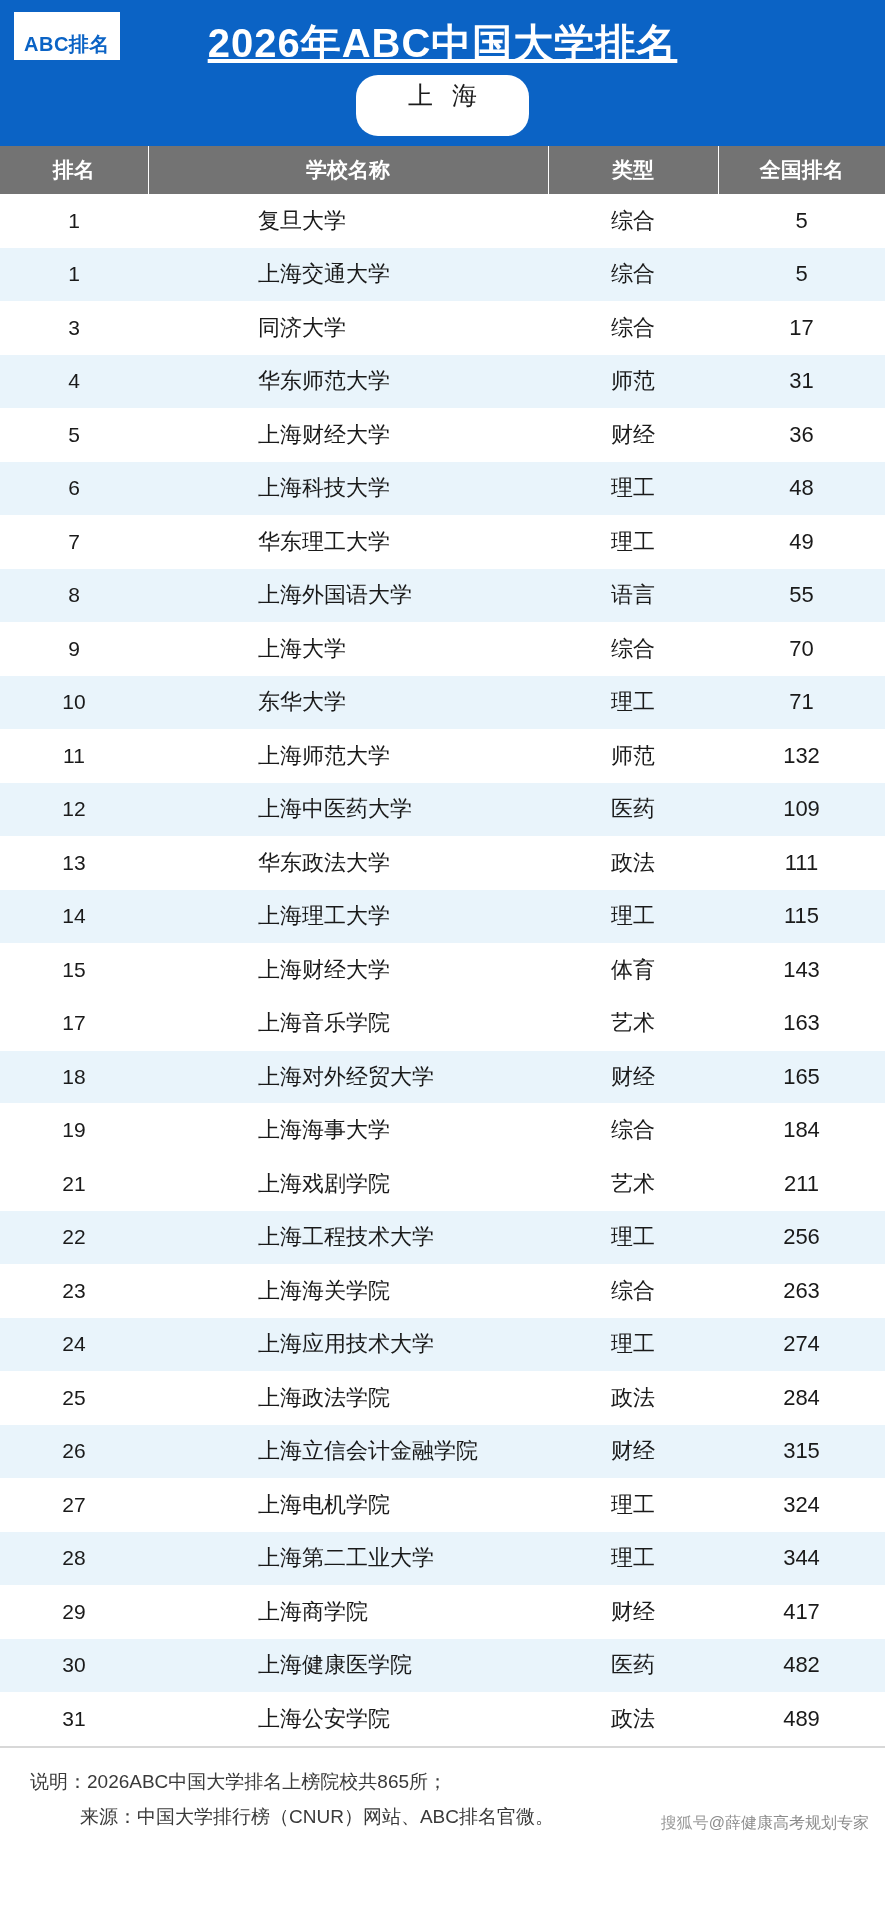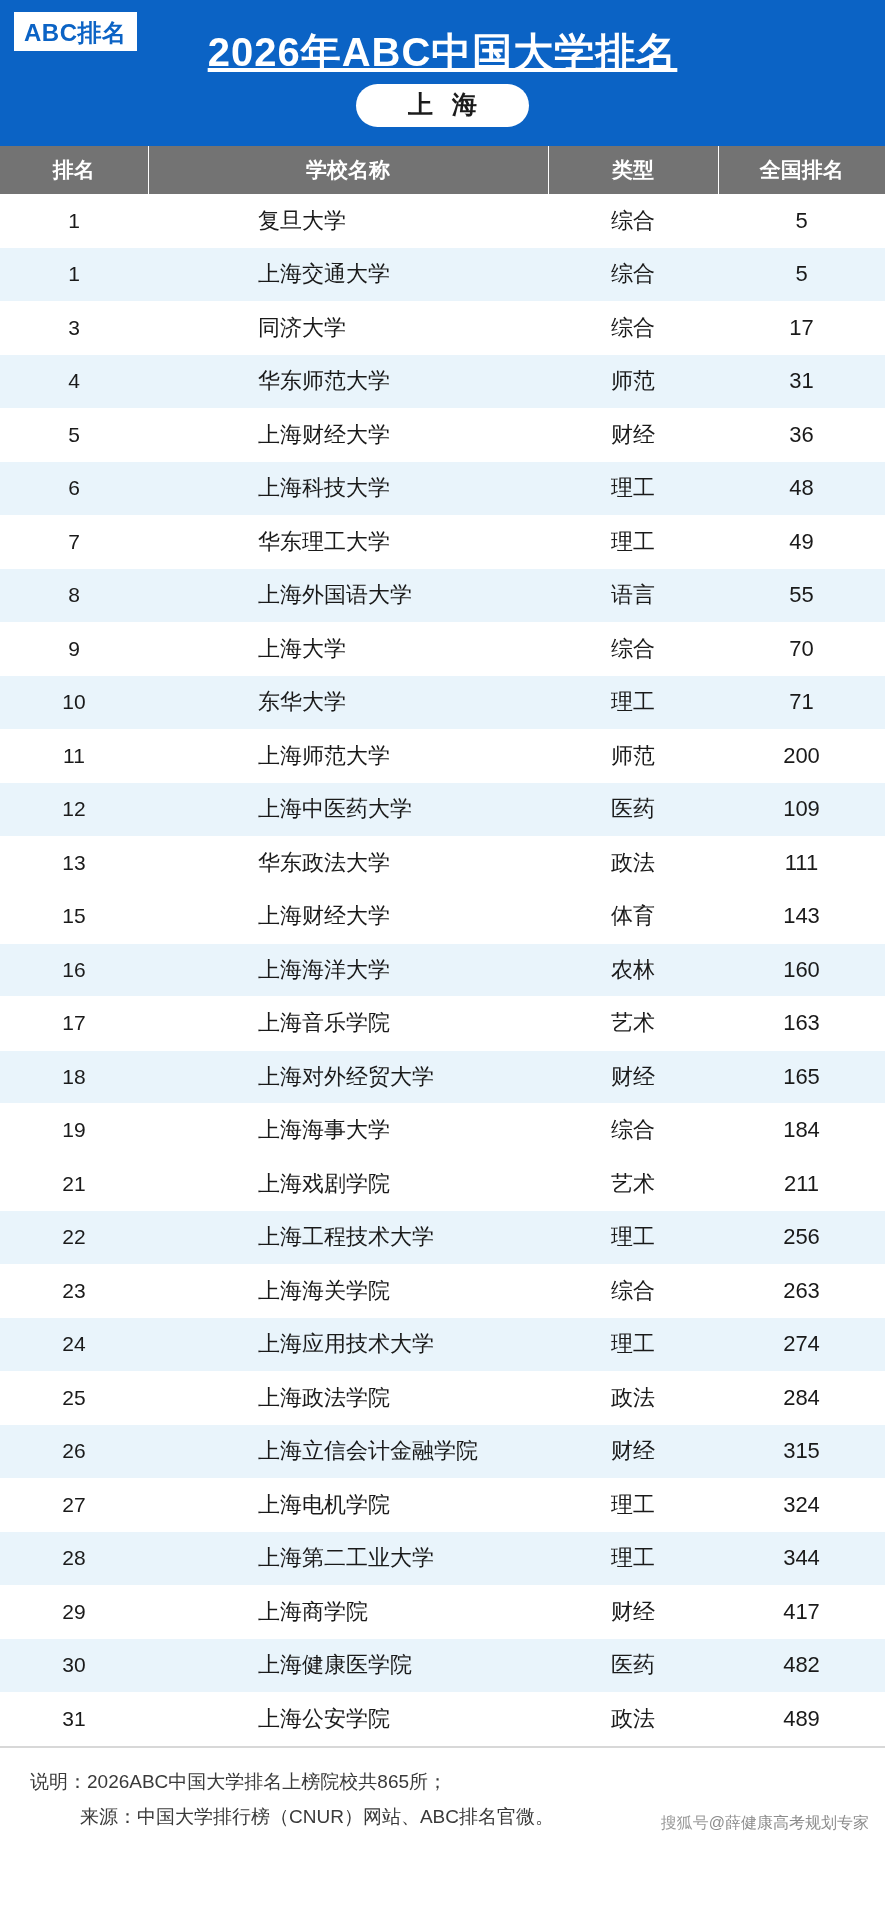--- a/index.html
+++ b/index.html
@@ -25,41 +25,41 @@
     align-items: center;
     justify-content: center;
   }
   .logo {
     position: absolute;
     left: 14px;
     top: 12px;
     background: #ffffff;
     color: #0b63c5;
     font-weight: bold;
-    font-size: 24px;
-    padding: 9px 10px 6px 10px;
+    font-size: 20px;
+    padding: 22px 10px 6px 10px;
     letter-spacing: 0.5px;
     line-height: 1;
   }
   .header-title {
     color: #ffffff;
     font-size: 40px;
     font-weight: bold;
     letter-spacing: 1px;
     margin-top: 6px;
     text-decoration: underline;
   }
   .region-pill {
     margin-top: 4px;
     background: #ffffff;
     color: #1b1b1b;
     font-size: 25px;
-    font-weight: bold;
+    font-weight: normal;
     border-radius: 22px;
-    padding: 7px 46px 9px 46px;
+    padding: 7px 46px 26px 46px;
     letter-spacing: 6px;
     text-indent: 6px;
     line-height: 1.1;
   }
 
   
   table {
     width: 885px;
     border-collapse: collapse;
     table-layout: fixed;
@@ -206,45 +206,45 @@
         <tr class="even">
           <td class="rank">10</td>
           <td class="name">东华大学</td>
           <td class="type">理工</td>
           <td class="nat">71</td>
         </tr>
         <tr class="odd">
           <td class="rank">11</td>
           <td class="name">上海师范大学</td>
           <td class="type">师范</td>
-          <td class="nat">200</td>
+          <td class="nat">132</td>
         </tr>
         <tr class="even">
           <td class="rank">12</td>
           <td class="name">上海中医药大学</td>
           <td class="type">医药</td>
           <td class="nat">109</td>
         </tr>
         <tr class="odd">
           <td class="rank">13</td>
           <td class="name">华东政法大学</td>
           <td class="type">政法</td>
           <td class="nat">111</td>
         </tr>
+        <tr class="even">
+          <td class="rank">14</td>
+          <td class="name">上海理工大学</td>
+          <td class="type">理工</td>
+          <td class="nat">115</td>
+        </tr>
         <tr class="odd">
           <td class="rank">15</td>
           <td class="name">上海财经大学</td>
           <td class="type">体育</td>
           <td class="nat">143</td>
-        </tr>
-        <tr class="even">
-          <td class="rank">16</td>
-          <td class="name">上海海洋大学</td>
-          <td class="type">农林</td>
-          <td class="nat">160</td>
         </tr>
         <tr class="odd">
           <td class="rank">17</td>
           <td class="name">上海音乐学院</td>
           <td class="type">艺术</td>
           <td class="nat">163</td>
         </tr>
         <tr class="even">
           <td class="rank">18</td>
           <td class="name">上海对外经贸大学</td>

